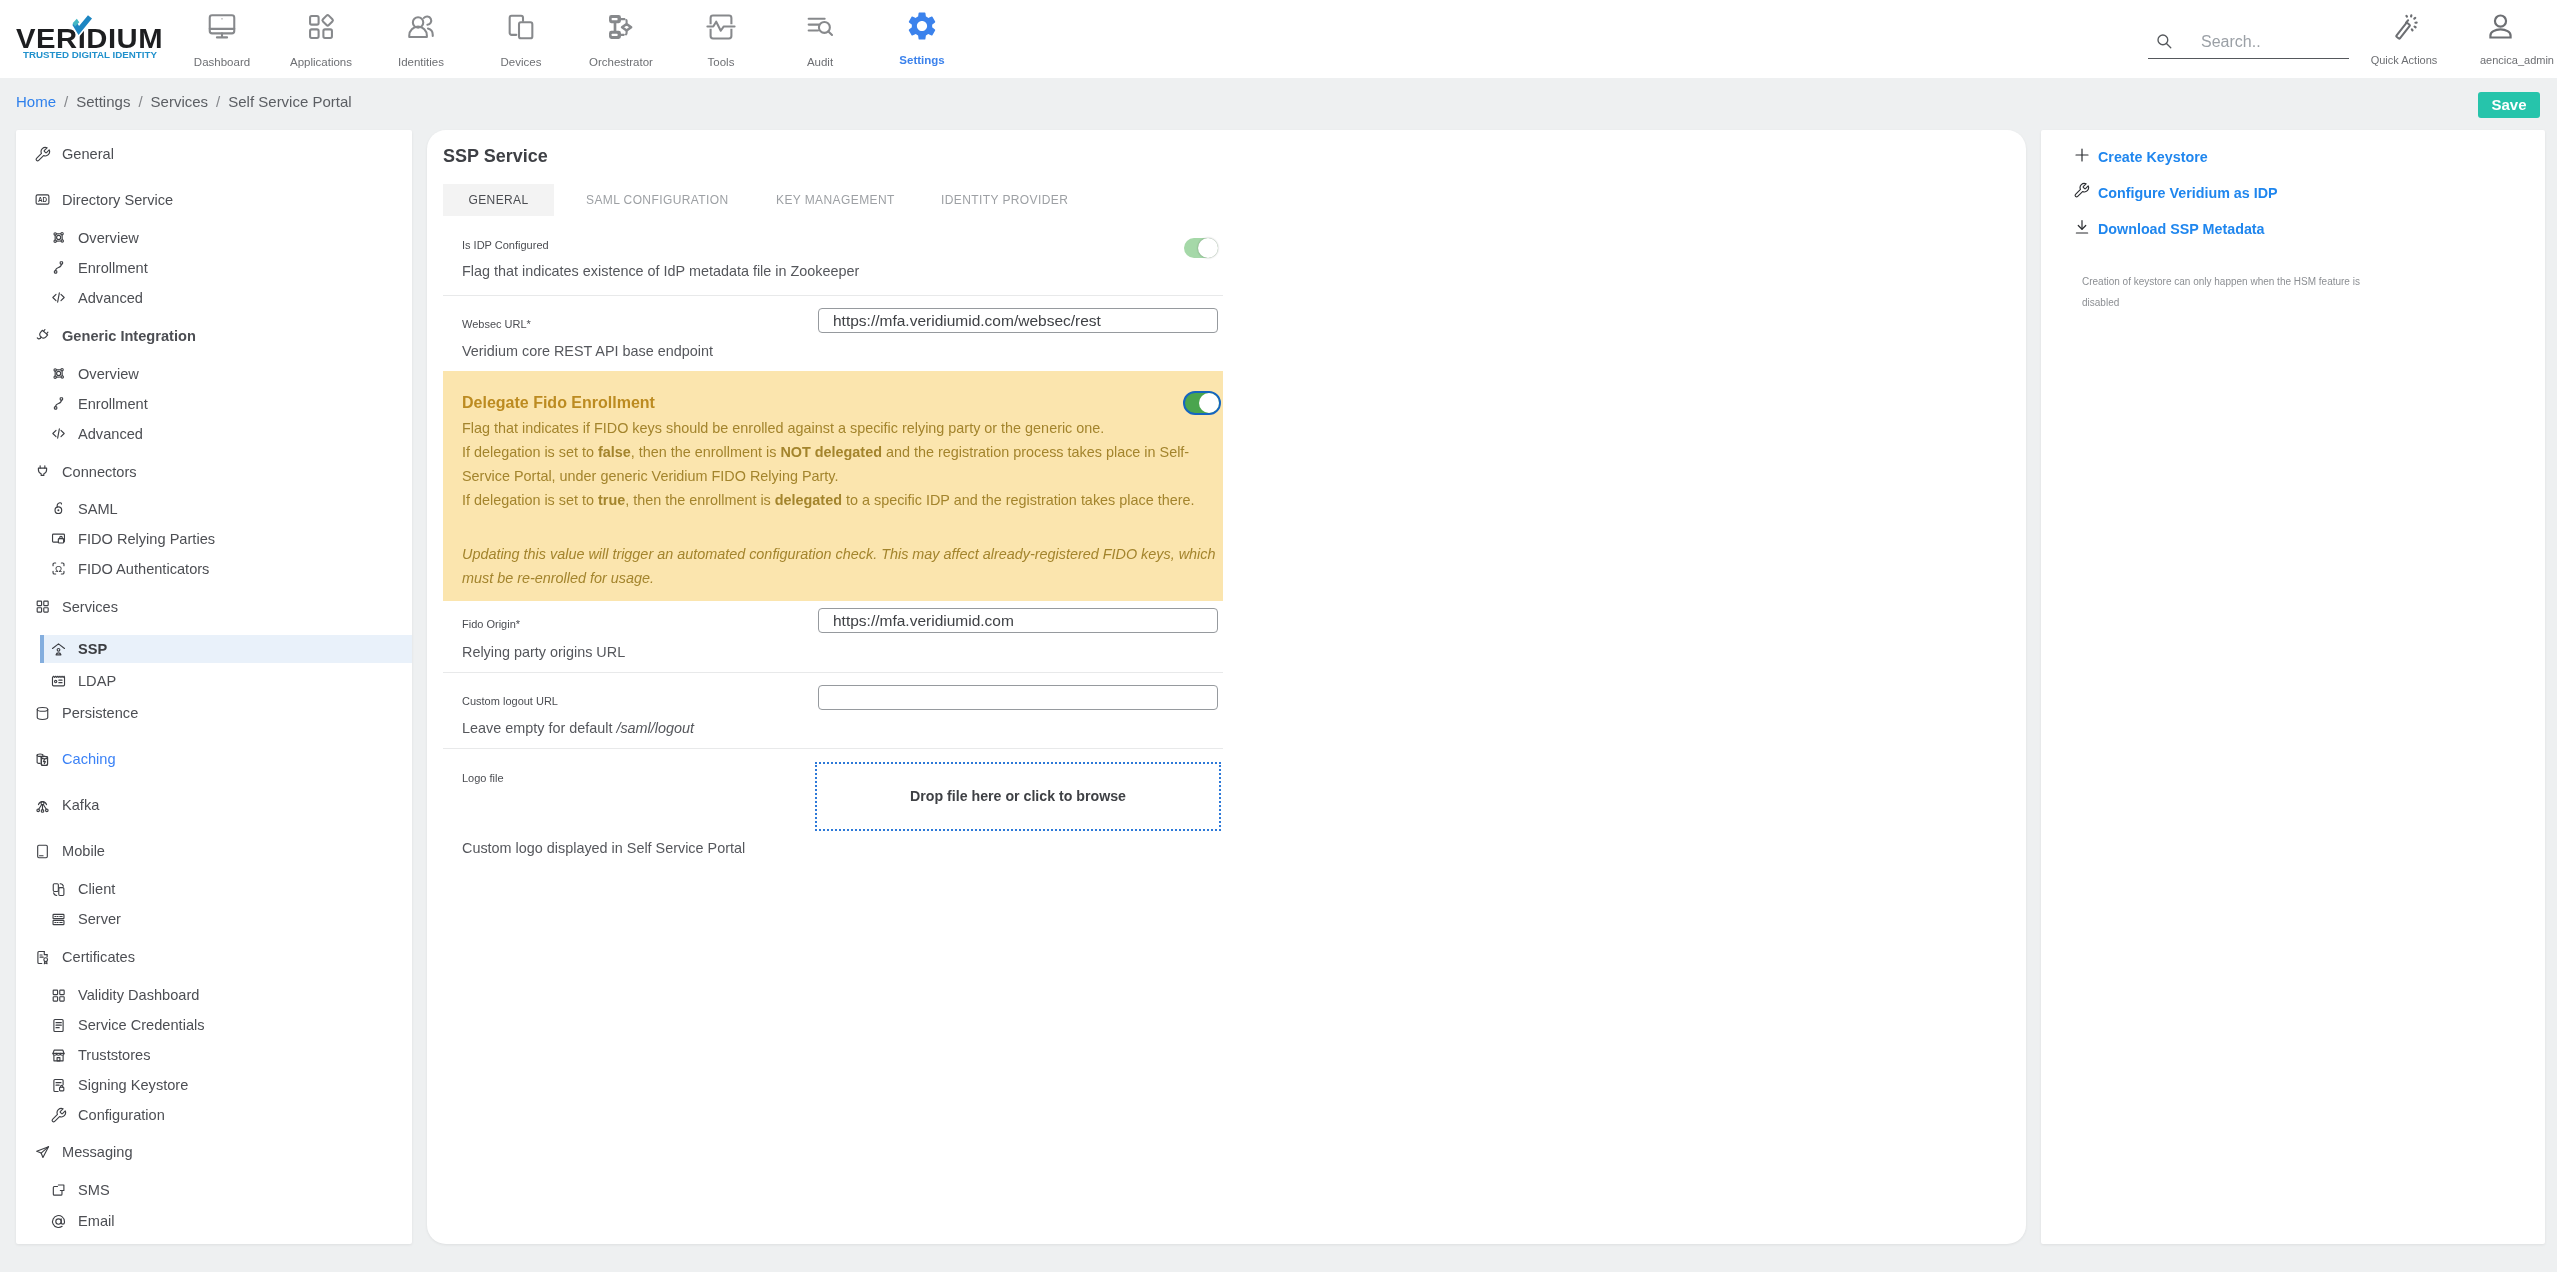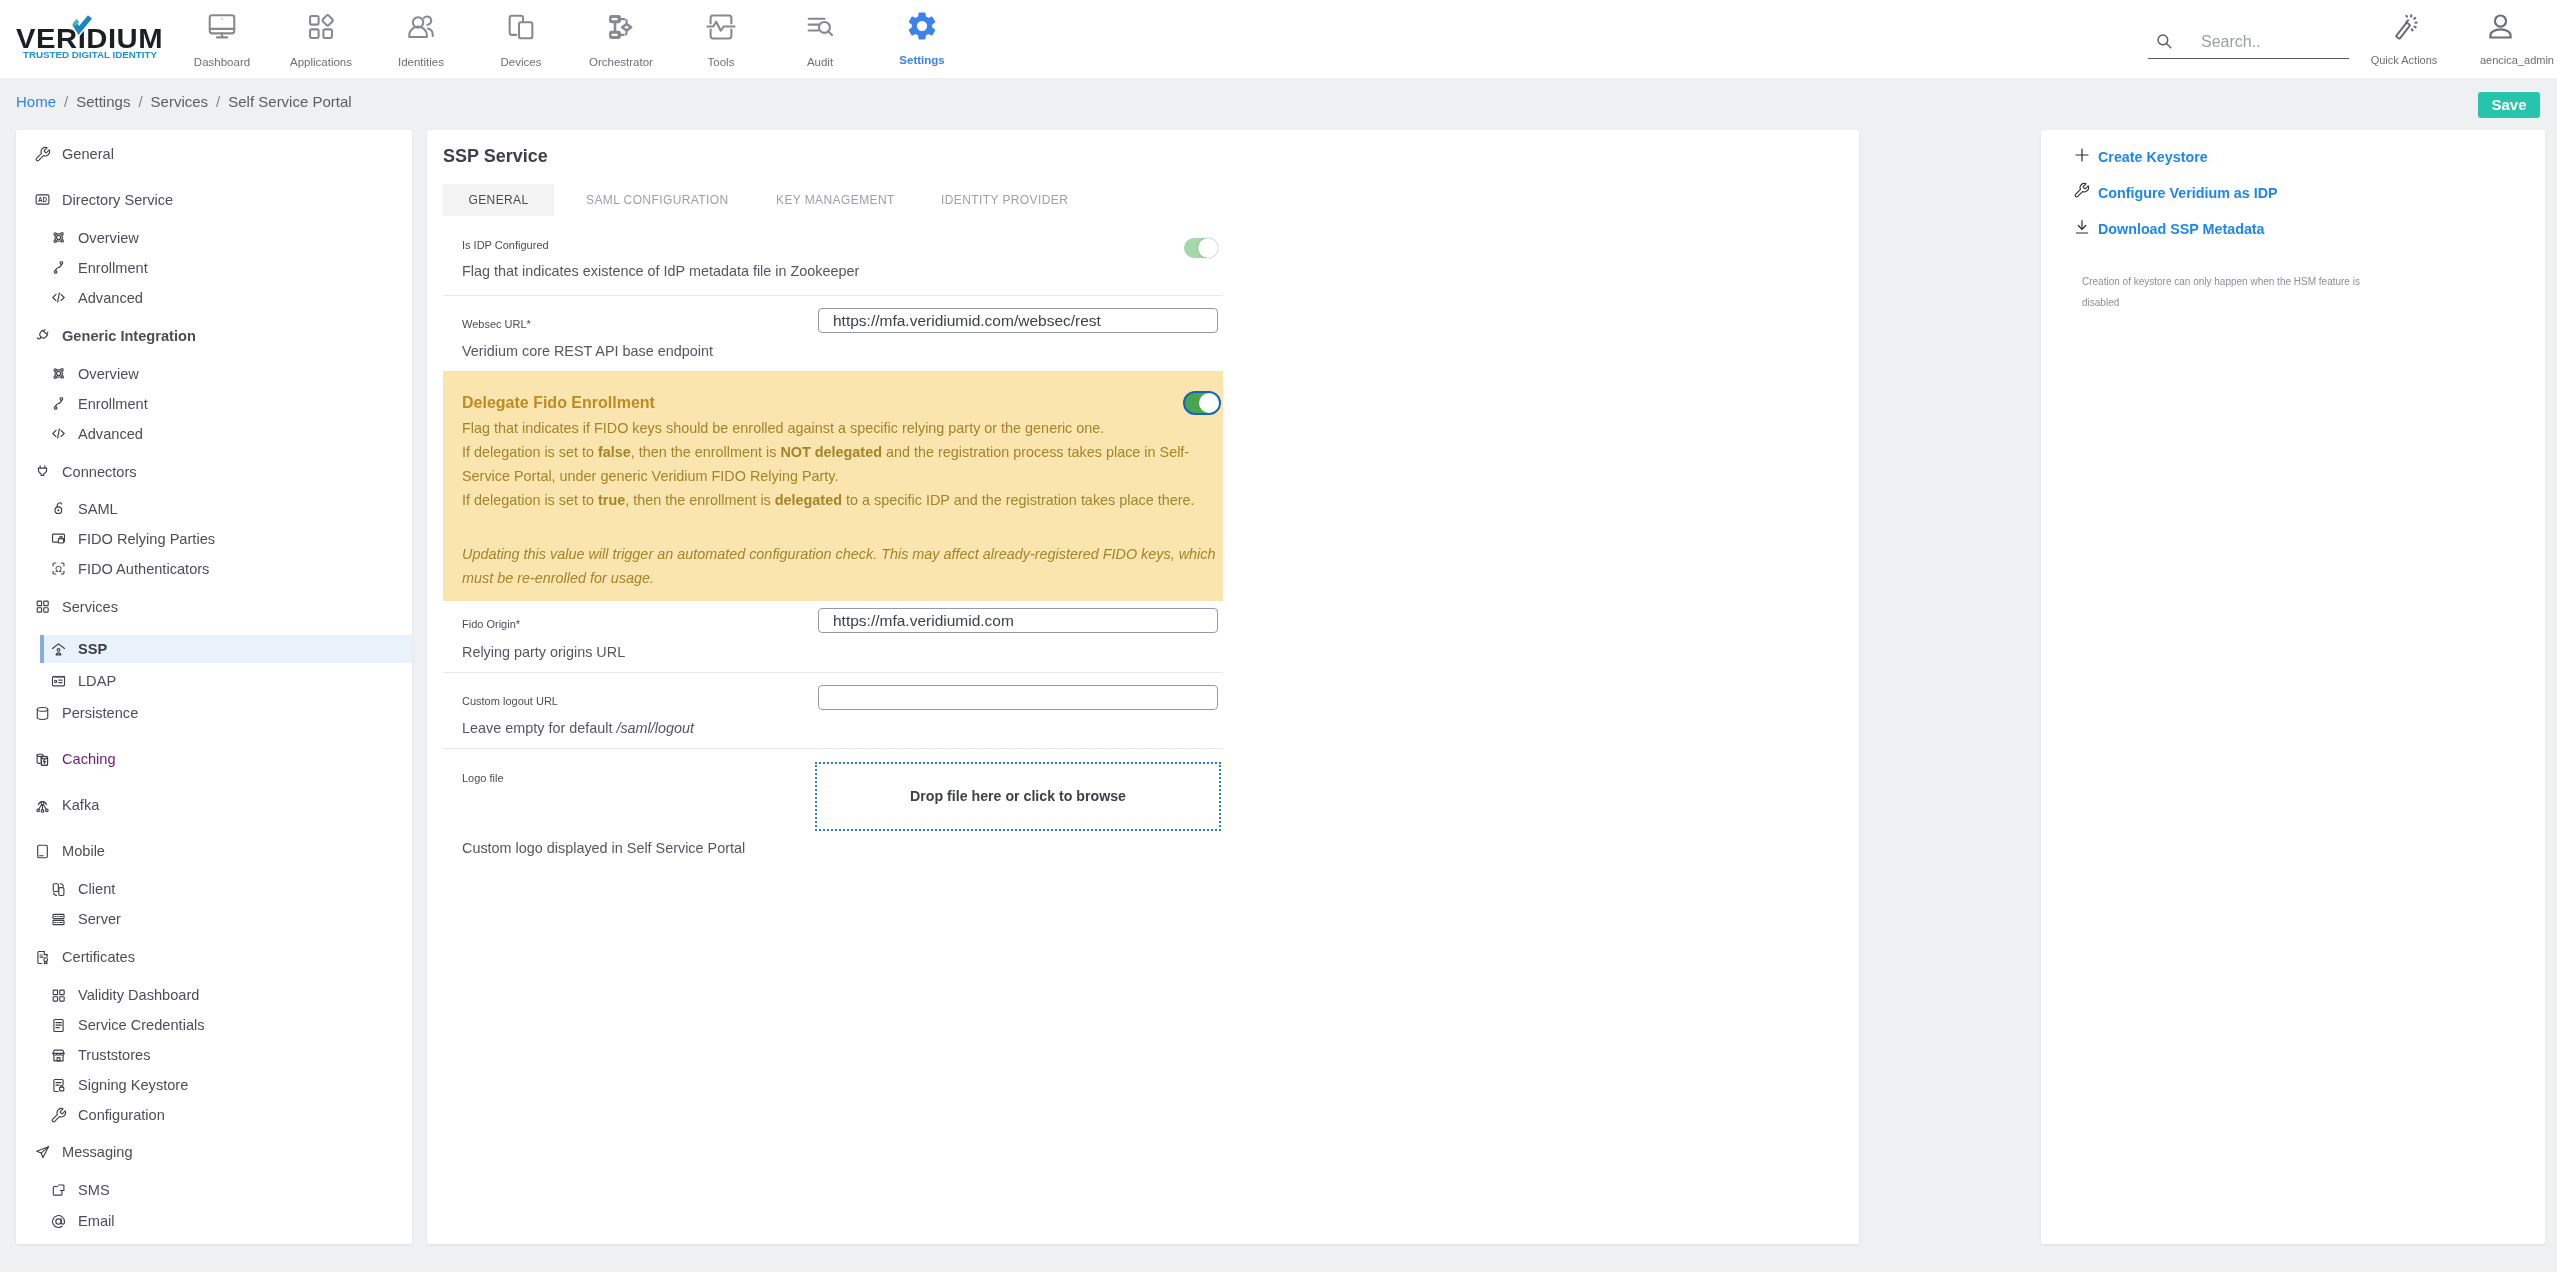--- a/index.html
+++ b/index.html
@@ -10,21 +10,21 @@
 .navitem .lbl { font-size:11.5px; color:#6d6f73; margin-top:13px; }
 .navitem svg { display:block; margin:0 auto; }
 .navitem.active .lbl { color:#3b82ec; font-weight:bold; margin-top:11px; }
 .navitem.active svg { margin-top:-2px; }
 #crumb { position:absolute; left:16px; top:93px; font-size:15px; color:#5b5e63; }
 #crumb a { color:#2e80ec; }
 #crumb .sep { color:#85878b; margin:0 8px; }
 #savebtn { position:absolute; left:2478px; top:92px; width:62px; height:26px; background:#26c4ab; border-radius:3px; color:#fff; font-size:15px; font-weight:bold; text-align:center; line-height:26px; }
 .card { position:absolute; background:#fff; border-radius:2px; box-shadow:0 1px 3px rgba(0,0,0,0.07); }
 #sidebar { left:16px; top:130px; width:396px; height:1114px; }
-#maincard { left:427px; top:130px; width:1432px; height:1114px; }
+#maincard { left:427px; top:130px; width:1599px; height:1114px;border-radius:19px; }
 #rightcard { left:2041px; top:130px; width:504px; height:1114px; }
 .sitem { position:absolute; height:22px; display:flex; align-items:center; font-size:14.6px; white-space:nowrap; }
 .sitem svg { flex:0 0 auto; }
 .sitem span { margin-left:11px; }
 .mlabel { position:absolute; left:35px; font-size:11px; color:#4b4d52; }
 .mdesc  { position:absolute; left:35px; font-size:14.4px; color:#55575c; }
 .hr { position:absolute; left:16px; width:780px; height:1px; background:#e8e9ea; }
 .inp { position:absolute; left:391px; width:400px; height:25px; border:1px solid #969a9e; border-radius:4px; background:#fff; font-size:15.5px; color:#3f4145; line-height:23px; padding-left:14px; }
 .toggle { position:absolute; width:34px; height:20px; border-radius:10px; }
 .toggle .knob { position:absolute; right:0; top:0; width:20px; height:20px; border-radius:50%; background:#fff; }
@@ -293,21 +293,21 @@
       </svg>
       <span>LDAP</span>
     </div>
   <div class="sitem" style="left:18px; top:572px; font-weight:400; color:#4c4e53;">
       <svg width="17" height="17" viewBox="0 0 24 24" fill="none" stroke="#3d3f44" stroke-width="1.60" stroke-linecap="round" stroke-linejoin="round">
         <ellipse cx="12" cy="6.2" rx="7.4" ry="2.7"></ellipse>
         <path d="M4.6 6.2v11.6c0 1.5 3.3 2.7 7.4 2.7s7.4-1.2 7.4-2.7V6.2"></path>
       </svg>
       <span>Persistence</span>
     </div>
-  <div class="sitem" style="left:18px; top:618.0px; font-weight:400; color:#701a75;">
+  <div class="sitem" style="left:18px; top:618.0px; font-weight:400; color:#3b82f6;">
       <svg width="17" height="17" viewBox="0 0 24 24" fill="none" stroke="#3d3f44" stroke-width="1.60" stroke-linecap="round" stroke-linejoin="round">
         <ellipse cx="8.6" cy="5.9" rx="4.2" ry="1.7"></ellipse>
         <path d="M4.4 5.9v9.9c0 .94 1.88 1.7 4.2 1.7"></path>
         <g>
           <ellipse cx="14.7" cy="9.3" rx="4.4" ry="1.8" fill="#fff"></ellipse>
           <path d="M10.3 9.3v9.3c0 1 1.97 1.8 4.4 1.8s4.4-.8 4.4-1.8V9.3" fill="#fff"></path>
         </g>
         <ellipse cx="14.7" cy="9.3" rx="4.4" ry="1.8"></ellipse>
         <path d="M10.3 9.3v9.3c0 1 1.97 1.8 4.4 1.8s4.4-.8 4.4-1.8V9.3"></path>
         <path d="M15 11.8l-1.7 3.2h2.8l-1.7 3.2"></path>

